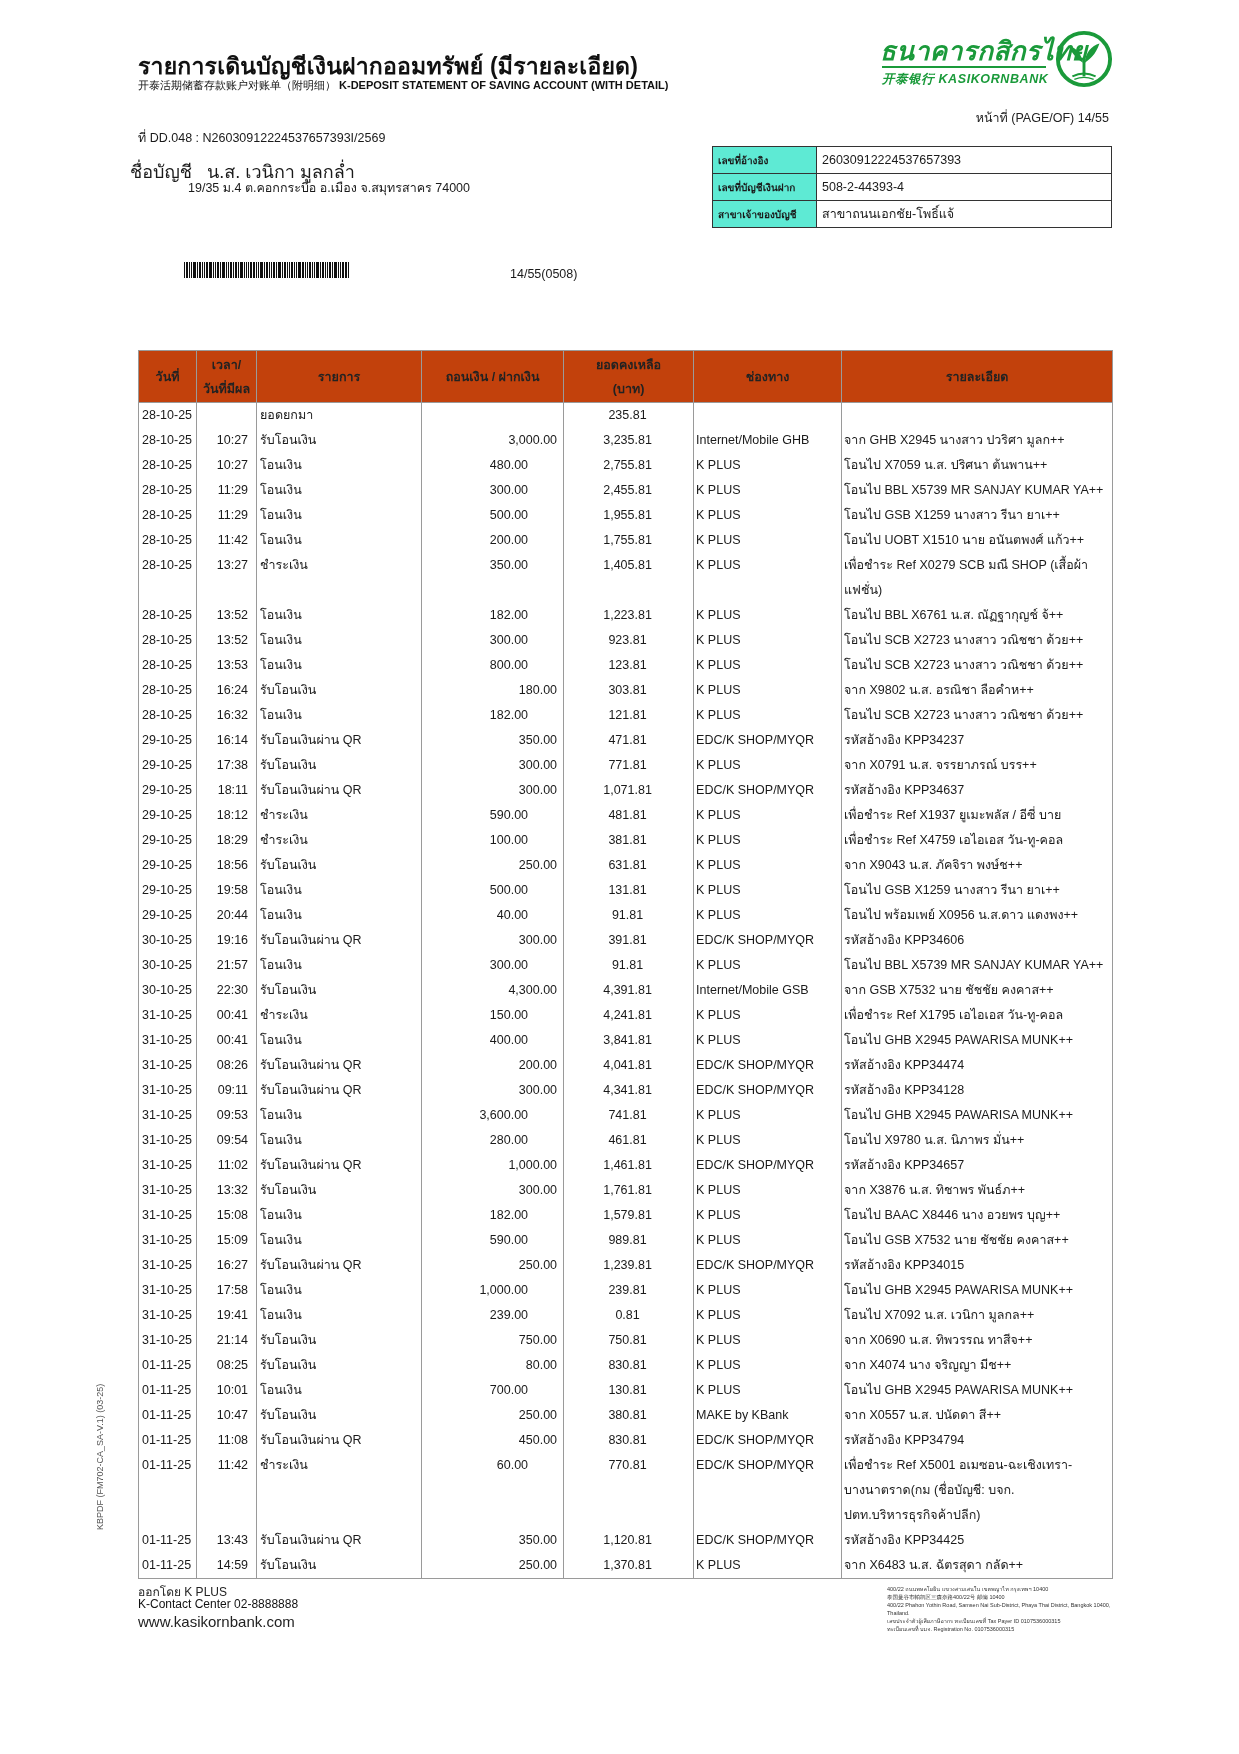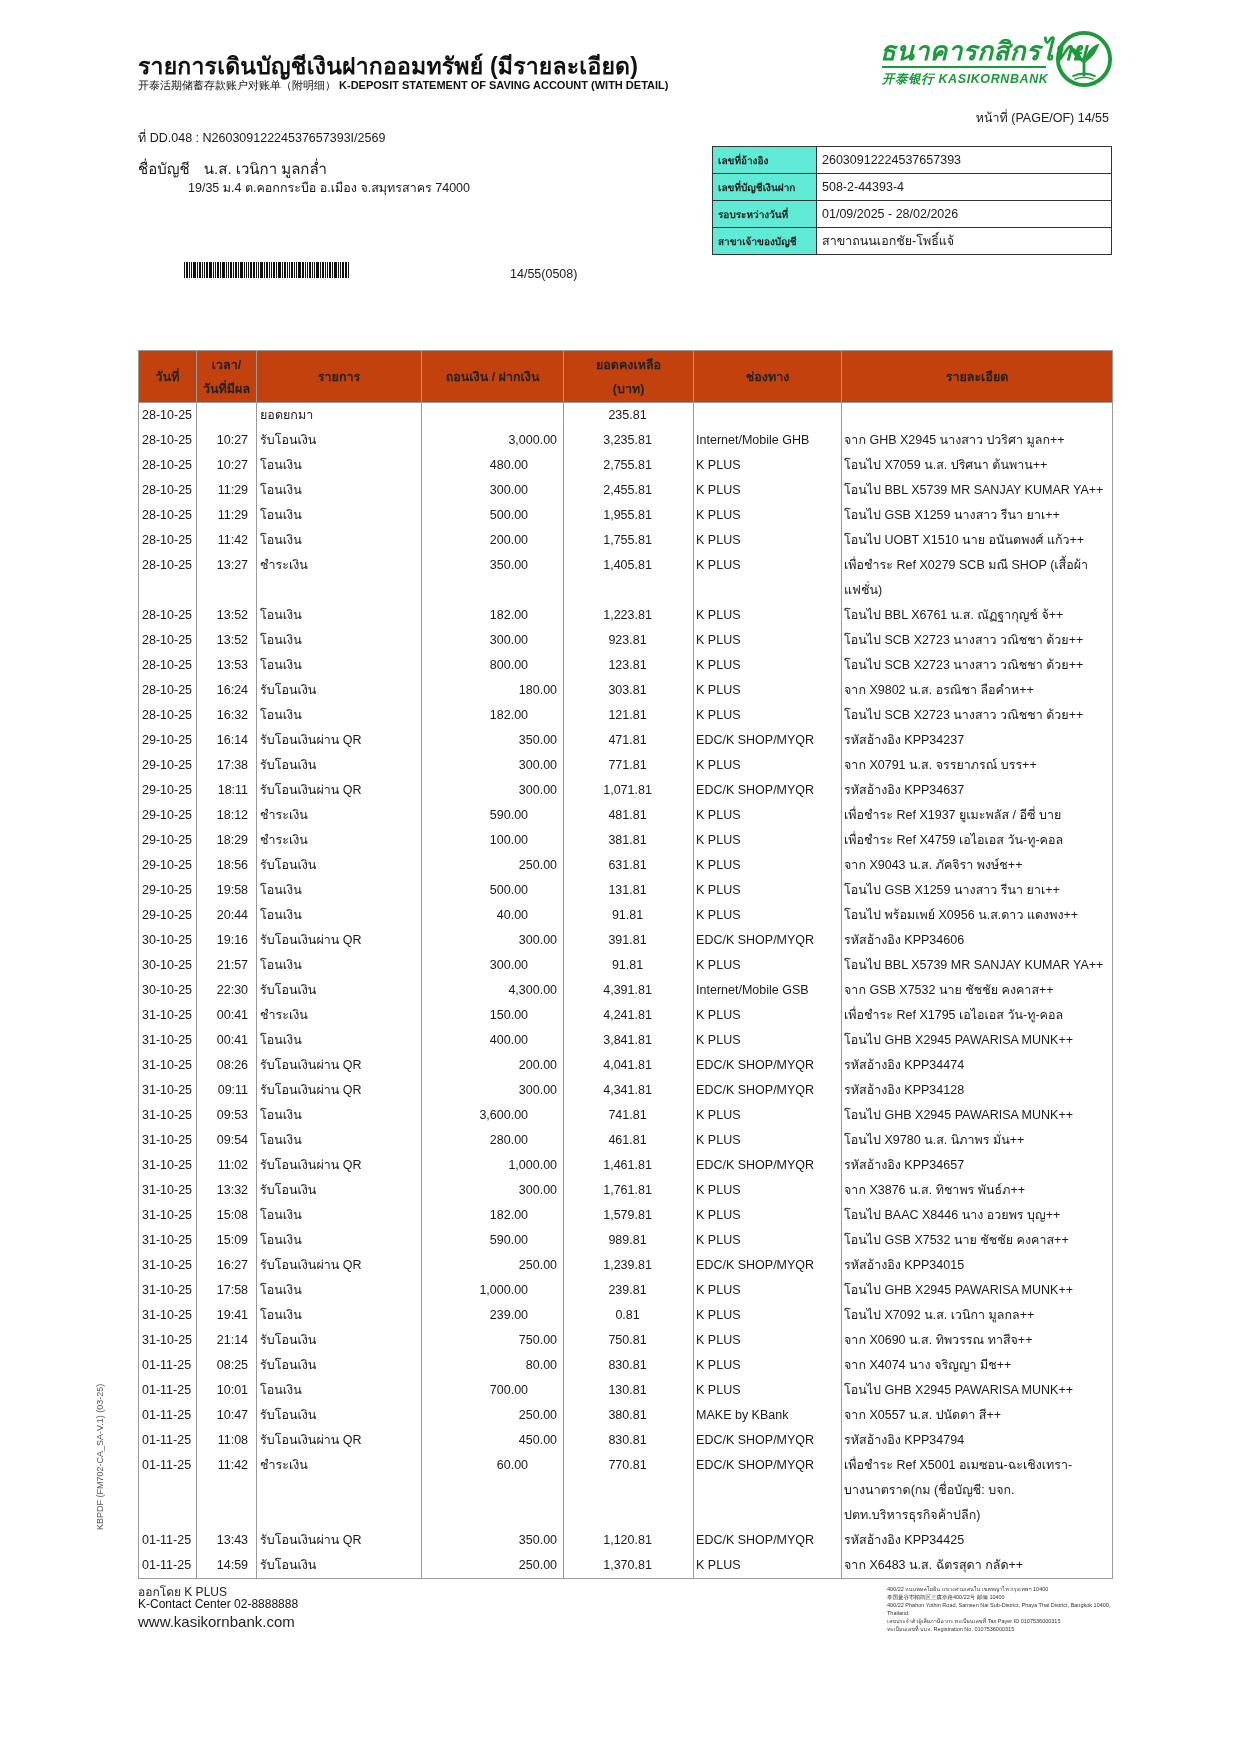--- a/index.html
+++ b/index.html
@@ -12,21 +12,21 @@
 
   .logo { position: absolute; left: 880px; top: 30px; width: 232px; height: 66px; font-style: italic; }
   .logo-th { position: absolute; left: 0; top: 0; font-size: 26px; font-weight: bold; color: #1a9a3a; letter-spacing: 0.5px; }
   .logo-line { position: absolute; left: 2px; top: 36px; width: 164px; height: 2px; background: #1a9a3a; }
   .logo-en { position: absolute; left: 2px; top: 41px; font-size: 12.5px; font-weight: bold; color: #1a9a3a; letter-spacing: 0.6px; }
   .logo-mark { position: absolute; left: 175px; top: 0; width: 58px; height: 58px; }
 
   .page-of { position: absolute; right: 130px; top: 108px; font-size: 12.5px; color: #222; margin-left: 40px; }
 
   .ref-line { position: absolute; left: 138px; top: 128px; font-size: 12.5px; }
-  .acct-name { position: absolute; left: 138px; top: 157px; font-size: 15px; }
+  .acct-name { position: absolute; left: 130px; top: 157px; font-size: 18px; }
   .acct-name .lbl { margin-right: 10px; }
   .acct-addr { position: absolute; left: 188px; top: 178px; font-size: 12.5px; }
 
   .info-box { position: absolute; left: 712px; top: 146px; width: 400px; border-collapse: collapse; font-size: 12.5px; }
   .info-box td { border: 1px solid #333; height: 27px; padding: 0 5px; white-space: nowrap; }
   .info-box td.k { background: #5eead4; font-weight: bold; width: 104px; font-size: 10px; }
 
   .barcode { position: absolute; left: 184px; top: 262px; width: 204px; height: 16px; display: flex; align-items: stretch; }
   .barcode span { display: block; background: #111; margin-right: 1px; }
   .barcode-num { position: absolute; left: 510px; top: 267px; font-size: 12.5px; }
@@ -86,24 +86,20 @@
 
 <table class="info-box">
   <tbody>
       <tr>
     <td class="k">เลขที่อ้างอิง</td>
     <td>26030912224537657393</td>
   </tr>
   <tr>
     <td class="k">เลขที่บัญชีเงินฝาก</td>
     <td>508-2-44393-4</td>
-  </tr>
-  <tr>
-    <td class="k">รอบระหว่างวันที่</td>
-    <td>01/09/2025 - 28/02/2026</td>
   </tr>
   <tr>
     <td class="k">สาขาเจ้าของบัญชี</td>
     <td>สาขาถนนเอกชัย-โพธิ์แจ้</td>
   </tr>
 </tbody>
   </table>
 
 <div class="barcode" id="barcode">
     <span style="width: 1px;"></span>

